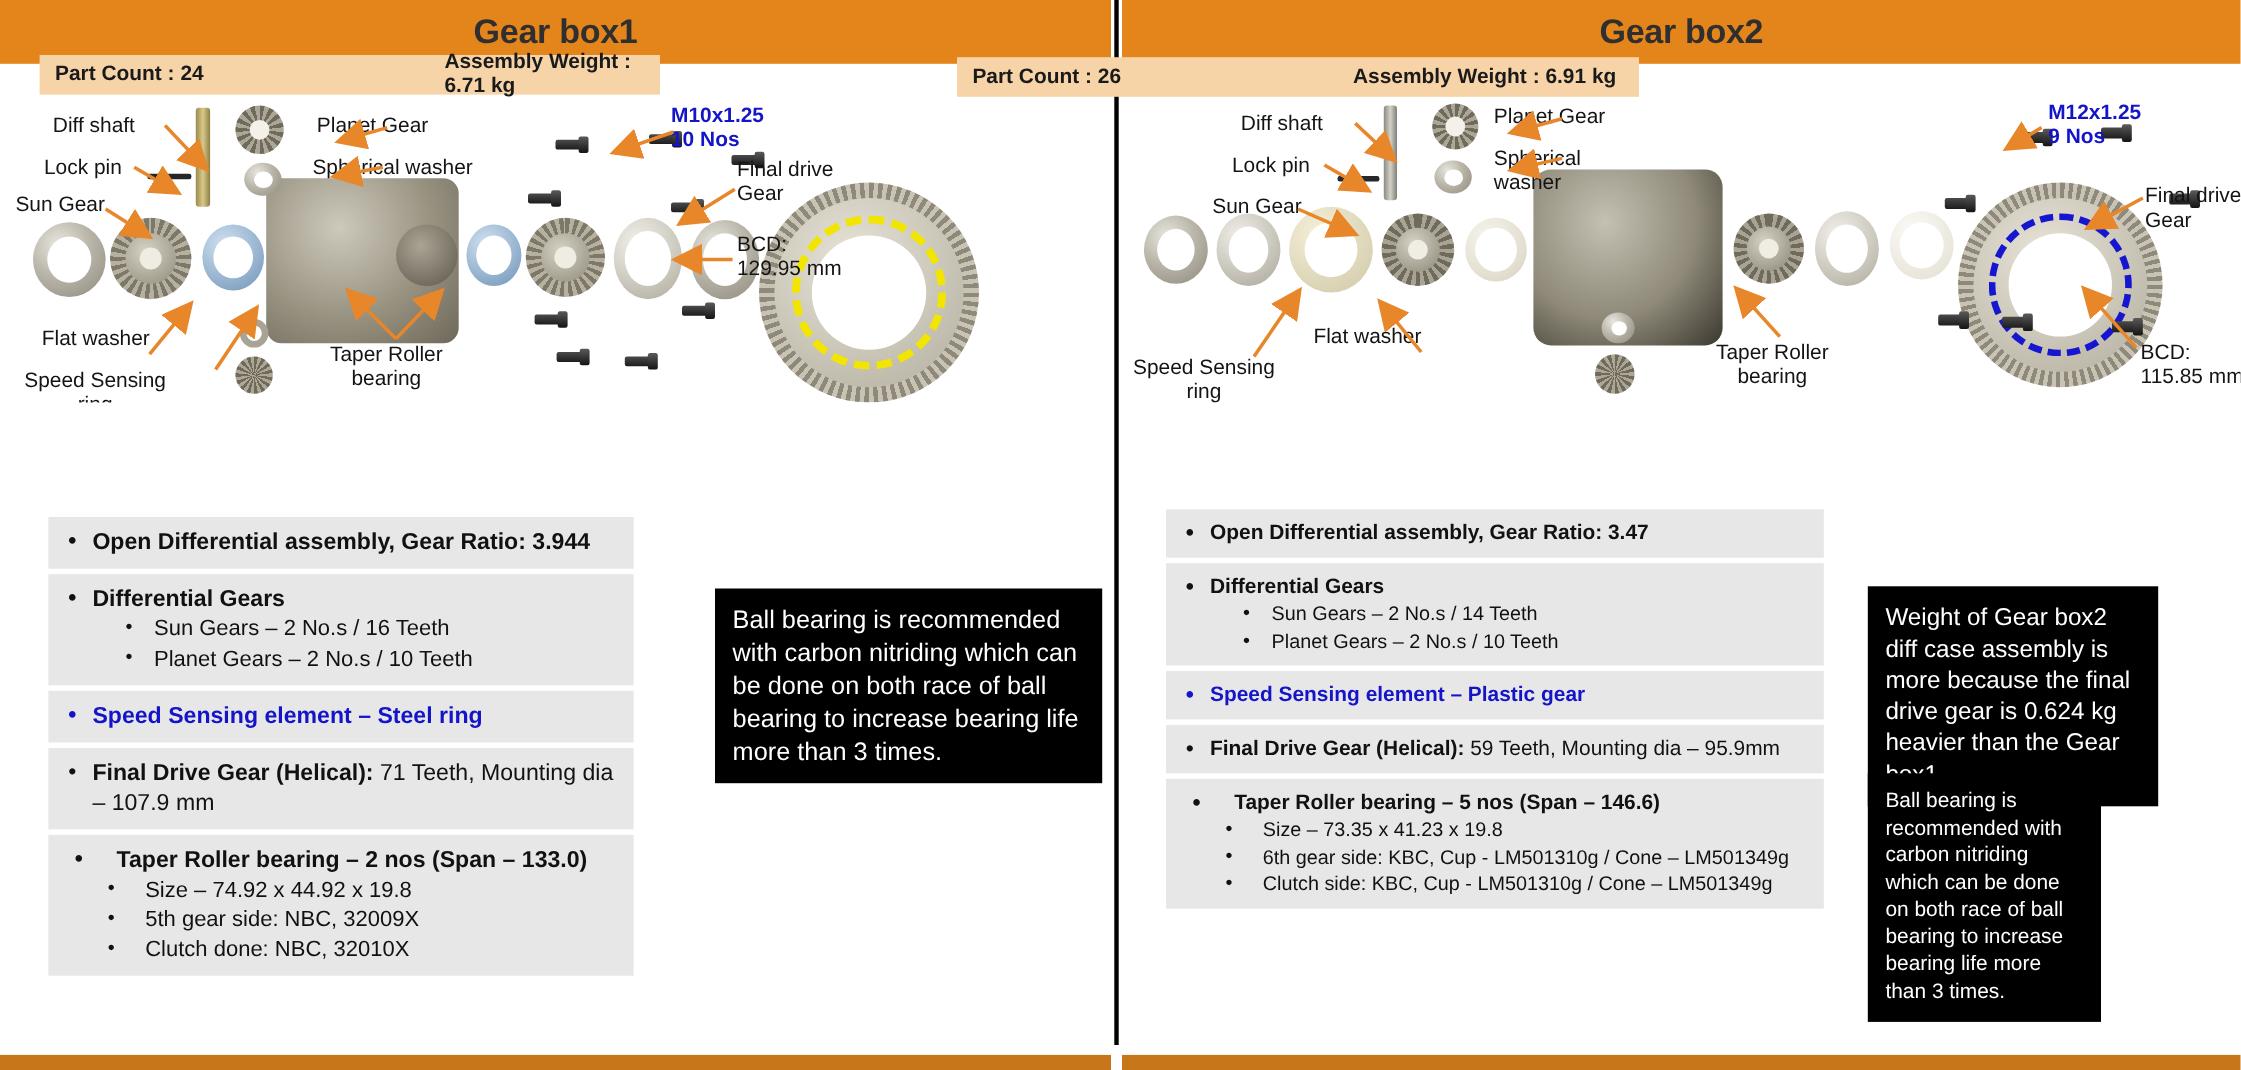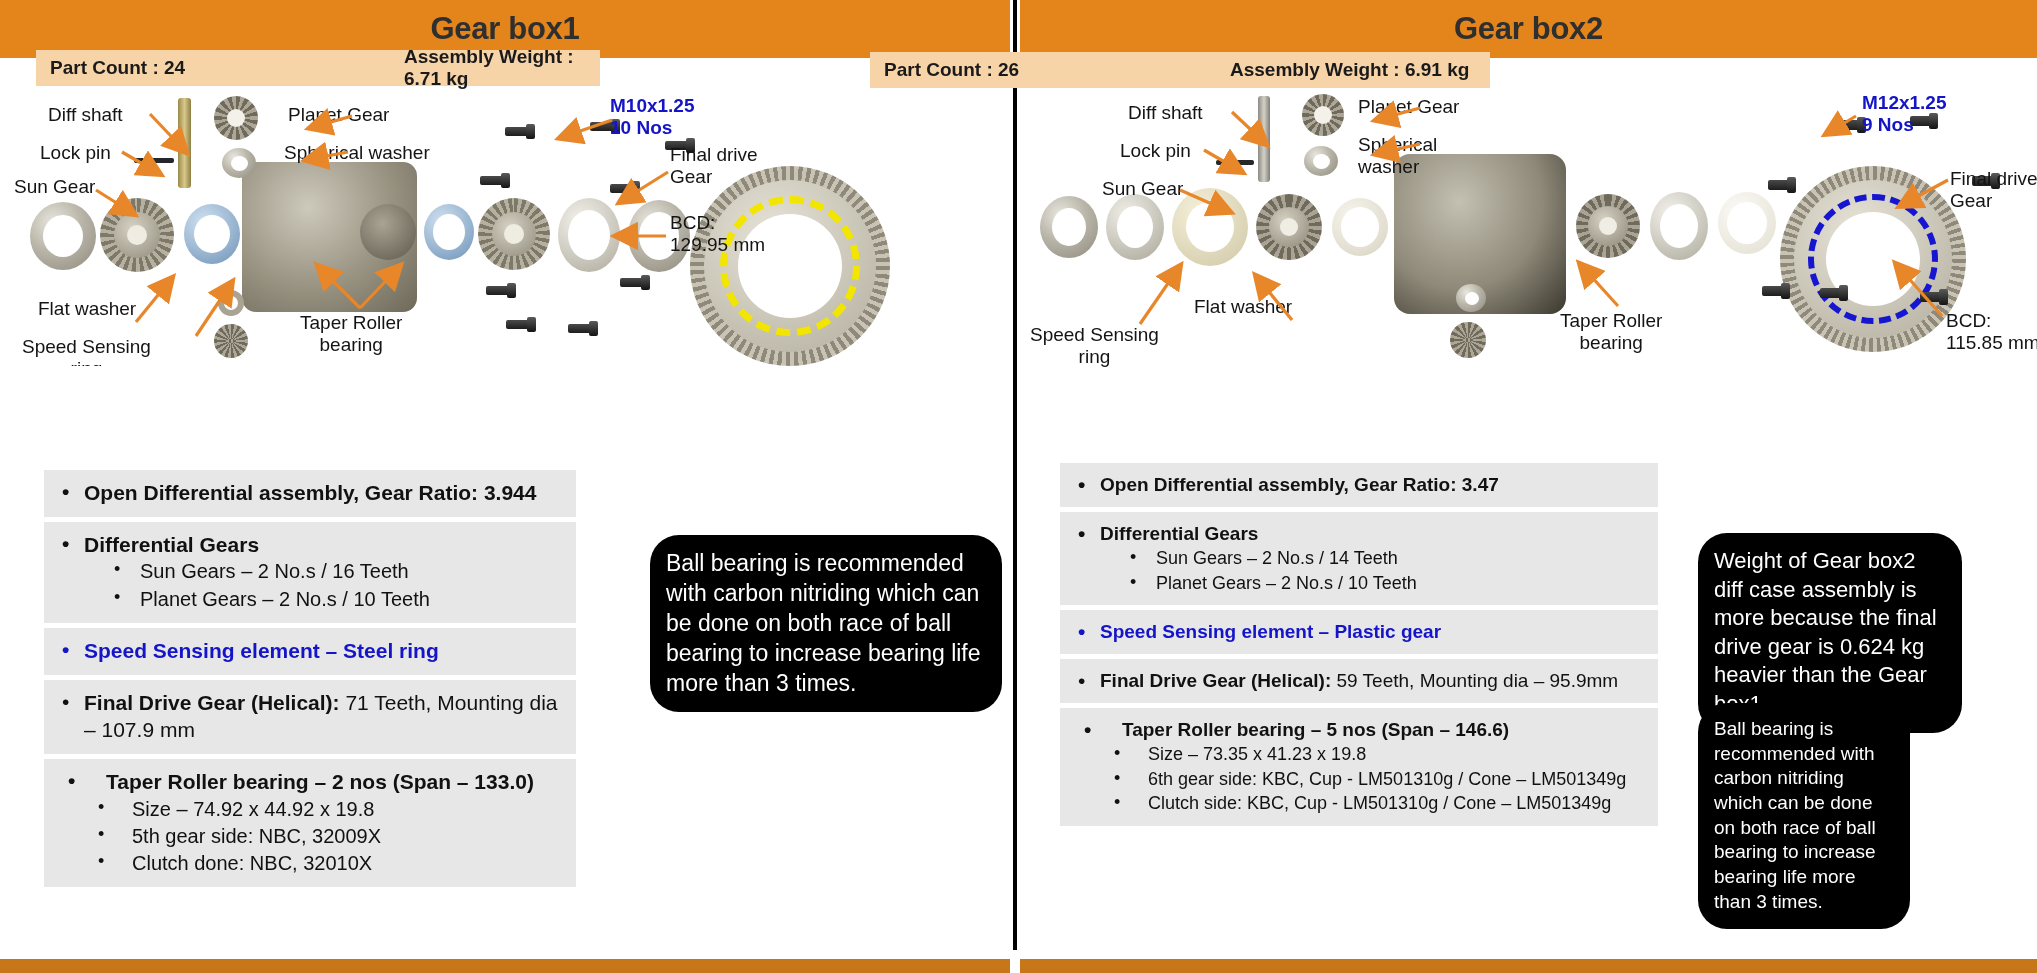--- a/index.html
+++ b/index.html
@@ -133,21 +133,21 @@
   .norm{ font-weight:normal; }
 
   #bul-left { left:8px;    top:470px; width:532px;margin-left:36px; }
   #bul-right{ left:1060px; top:463px; width:598px; }
   #bul-right .b1{ font-size:19px; }
   #bul-right .b2{ font-size:18px; }
 
   
   .note{
     position:absolute; background:#000; color:#fff;
-    padding:14px 16px; line-height:1.30;border-radius:29px;
+    padding:14px 16px; line-height:1.30;
   }
   #note-left  { left:650px; top:535px; width:352px; font-size:23px; }
   #note-r1    { left:1698px; top:533px; width:264px; font-size:22px; }
   #note-r2    { left:1698px; top:703px; width:212px; font-size:19px; }
 </style>
 </head>
 <body>
 
 <div class="slide">
 

